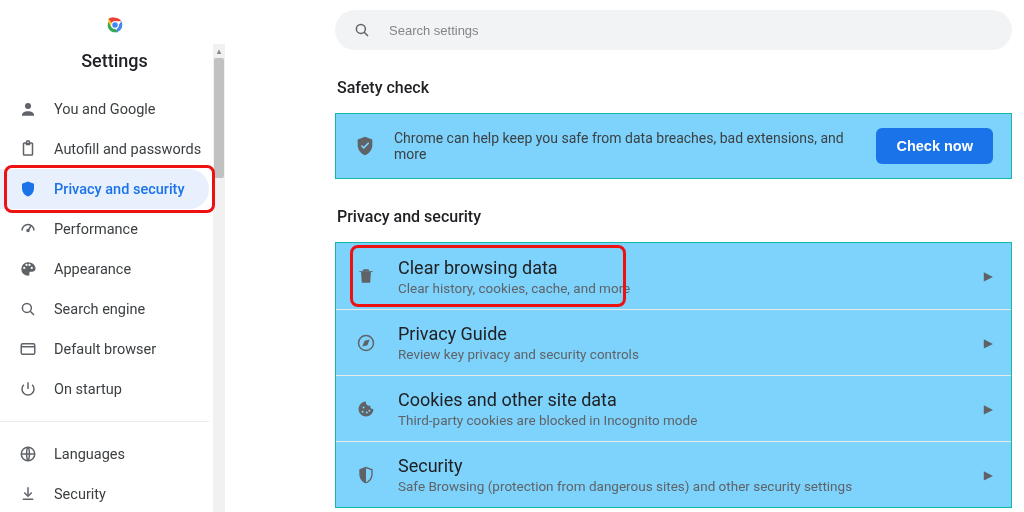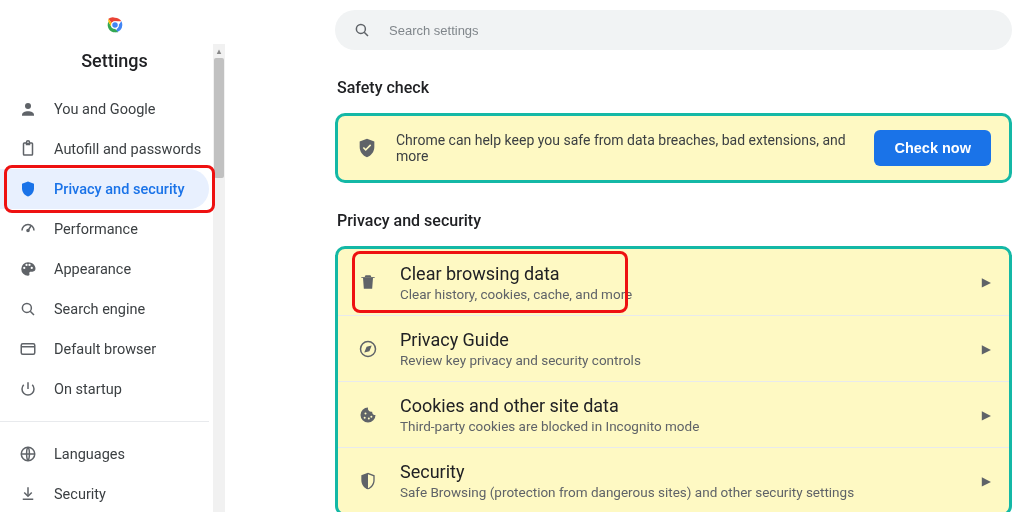--- a/index.html
+++ b/index.html
@@ -18,21 +18,21 @@
   .nav-item.selected { background:#e8f0fe; color:#1a73e8; font-weight:500; }
   .nav-item.selected .nav-icon { color:#1a73e8; }
   .nav-sep { height:1px; background:#e8eaed; margin:12px 0 12px 0; }
   .hl-red { position:absolute; border:3px solid #e11; border-radius:8px; pointer-events:none; }
   .hl-red.side { left:4px; top:-4px; right:-6px; bottom:-4px; }
   .content { flex:1; padding:10px 12px 0 110px; overflow:hidden; }
   .search { height:40px; background:#f1f3f4; border-radius:22px; display:flex; align-items:center; padding:0 18px; gap:16px; color:#5f6368; }
   .search input { border:none; background:transparent; outline:none; font-size:13px; flex:1; color:#3c4043; }
   .search input::placeholder { color:#80868b; }
   .section-title { font-size:16px; font-weight:500; color:#202124; margin:28px 0 16px 2px; }
-  .card { border:3px solid #14b8a6; border-radius:10px; background:#fef9c3; }
+  .card { border:1px solid #14b8a6; border-radius:0; background:#7dd3fc; }
   .safety-card { display:flex; align-items:center; padding:14px 18px; gap:18px; }
   .safety-card .shield-icon { width:22px; height:22px; color:#5f6368; }
   .safety-card .msg { flex:1; font-size:14px; color:#3c4043; }
   .btn-primary { background:#1a73e8; color:#fff; border:none; border-radius:6px; padding:10px 20px; font-size:14.5px; font-weight:600; cursor:pointer; }
   .list-card .row { display:flex; align-items:center; min-height:66px; padding:10px 18px; border-top:1px solid #e8eaed; cursor:pointer; position:relative; }
   .list-card .row:first-child { border-top:none; }
   .row .row-icon { width:24px; height:24px; color:#5f6368; margin-right:20px; display:flex; align-items:center; justify-content:center; }
   .row .row-body { flex:1; }
   .row .row-title { font-size:18px; color:#202124; }
   .row .row-sub { font-size:13.5px; color:#5f6368; margin-top:2px; }

